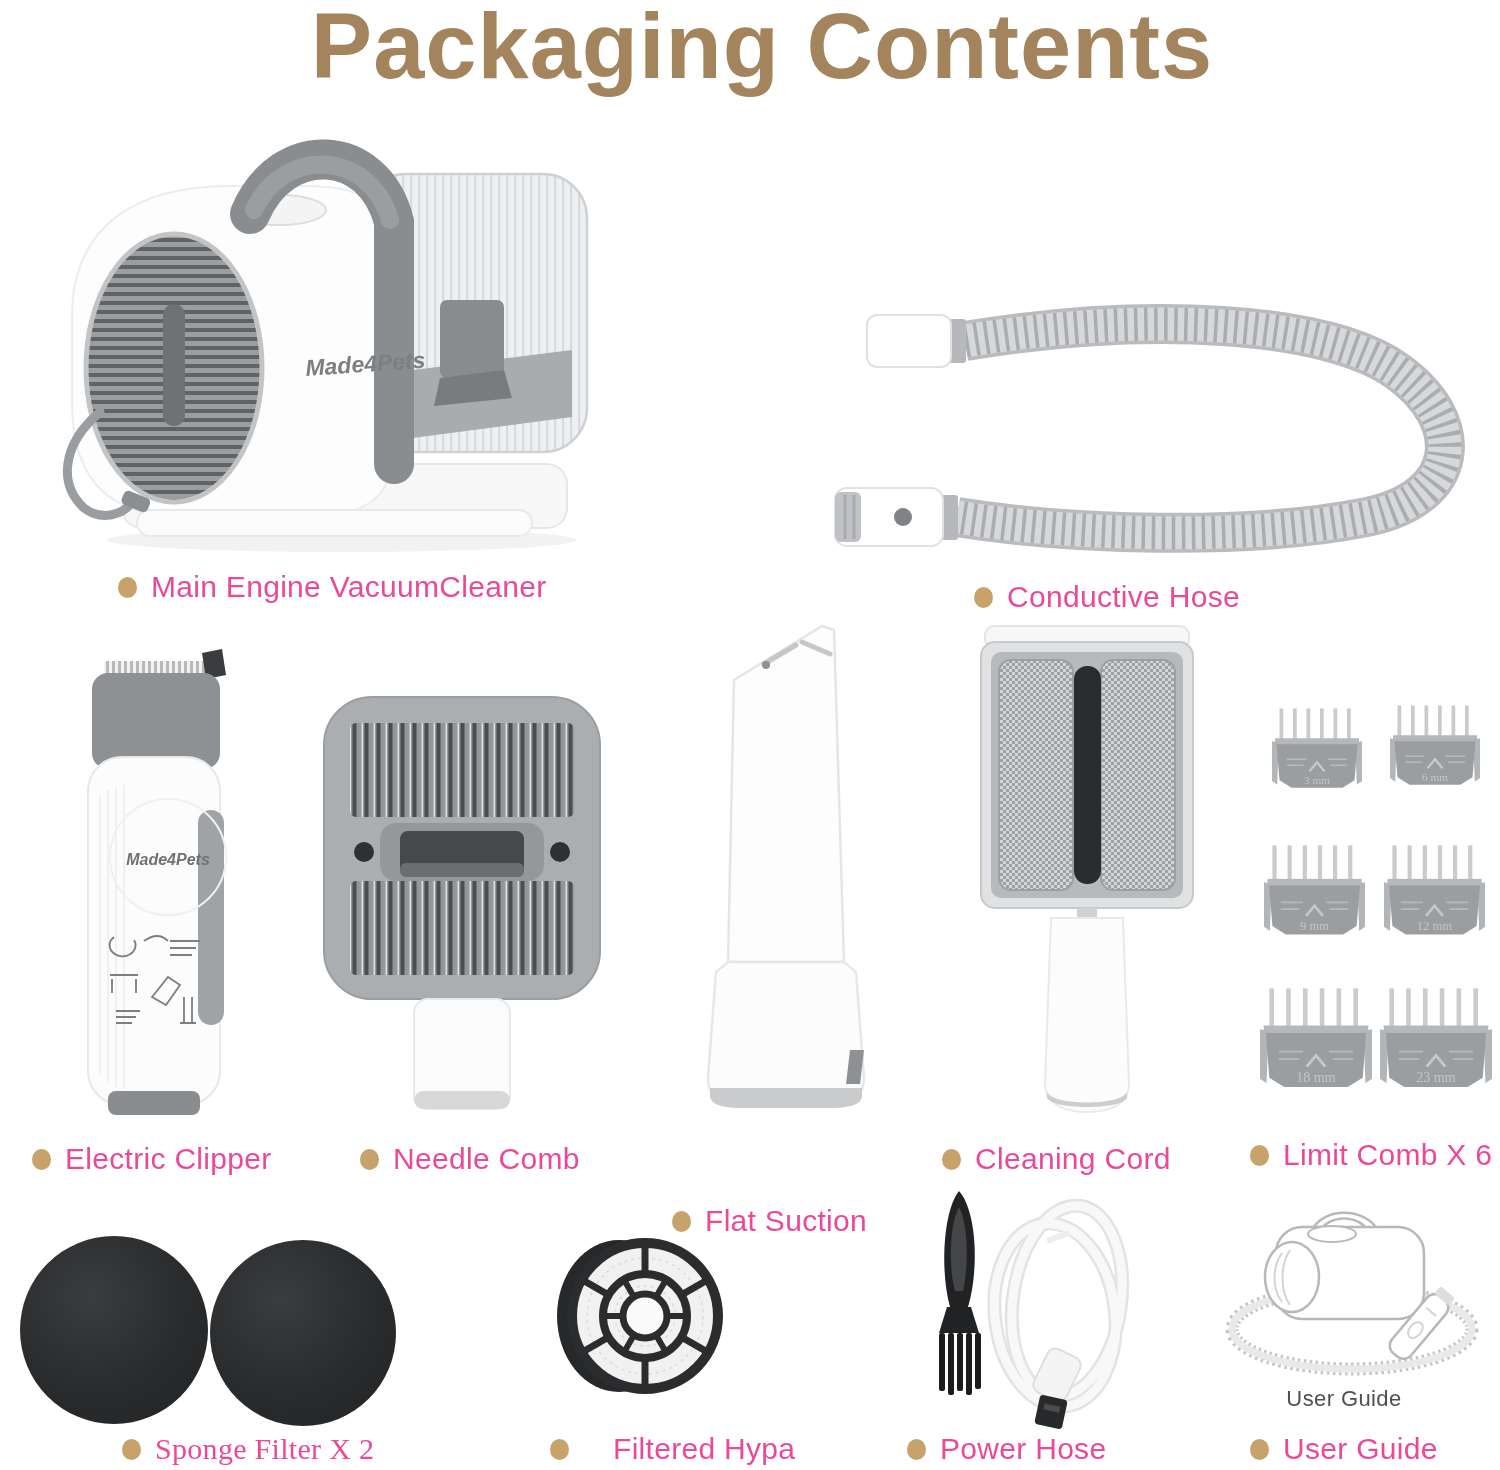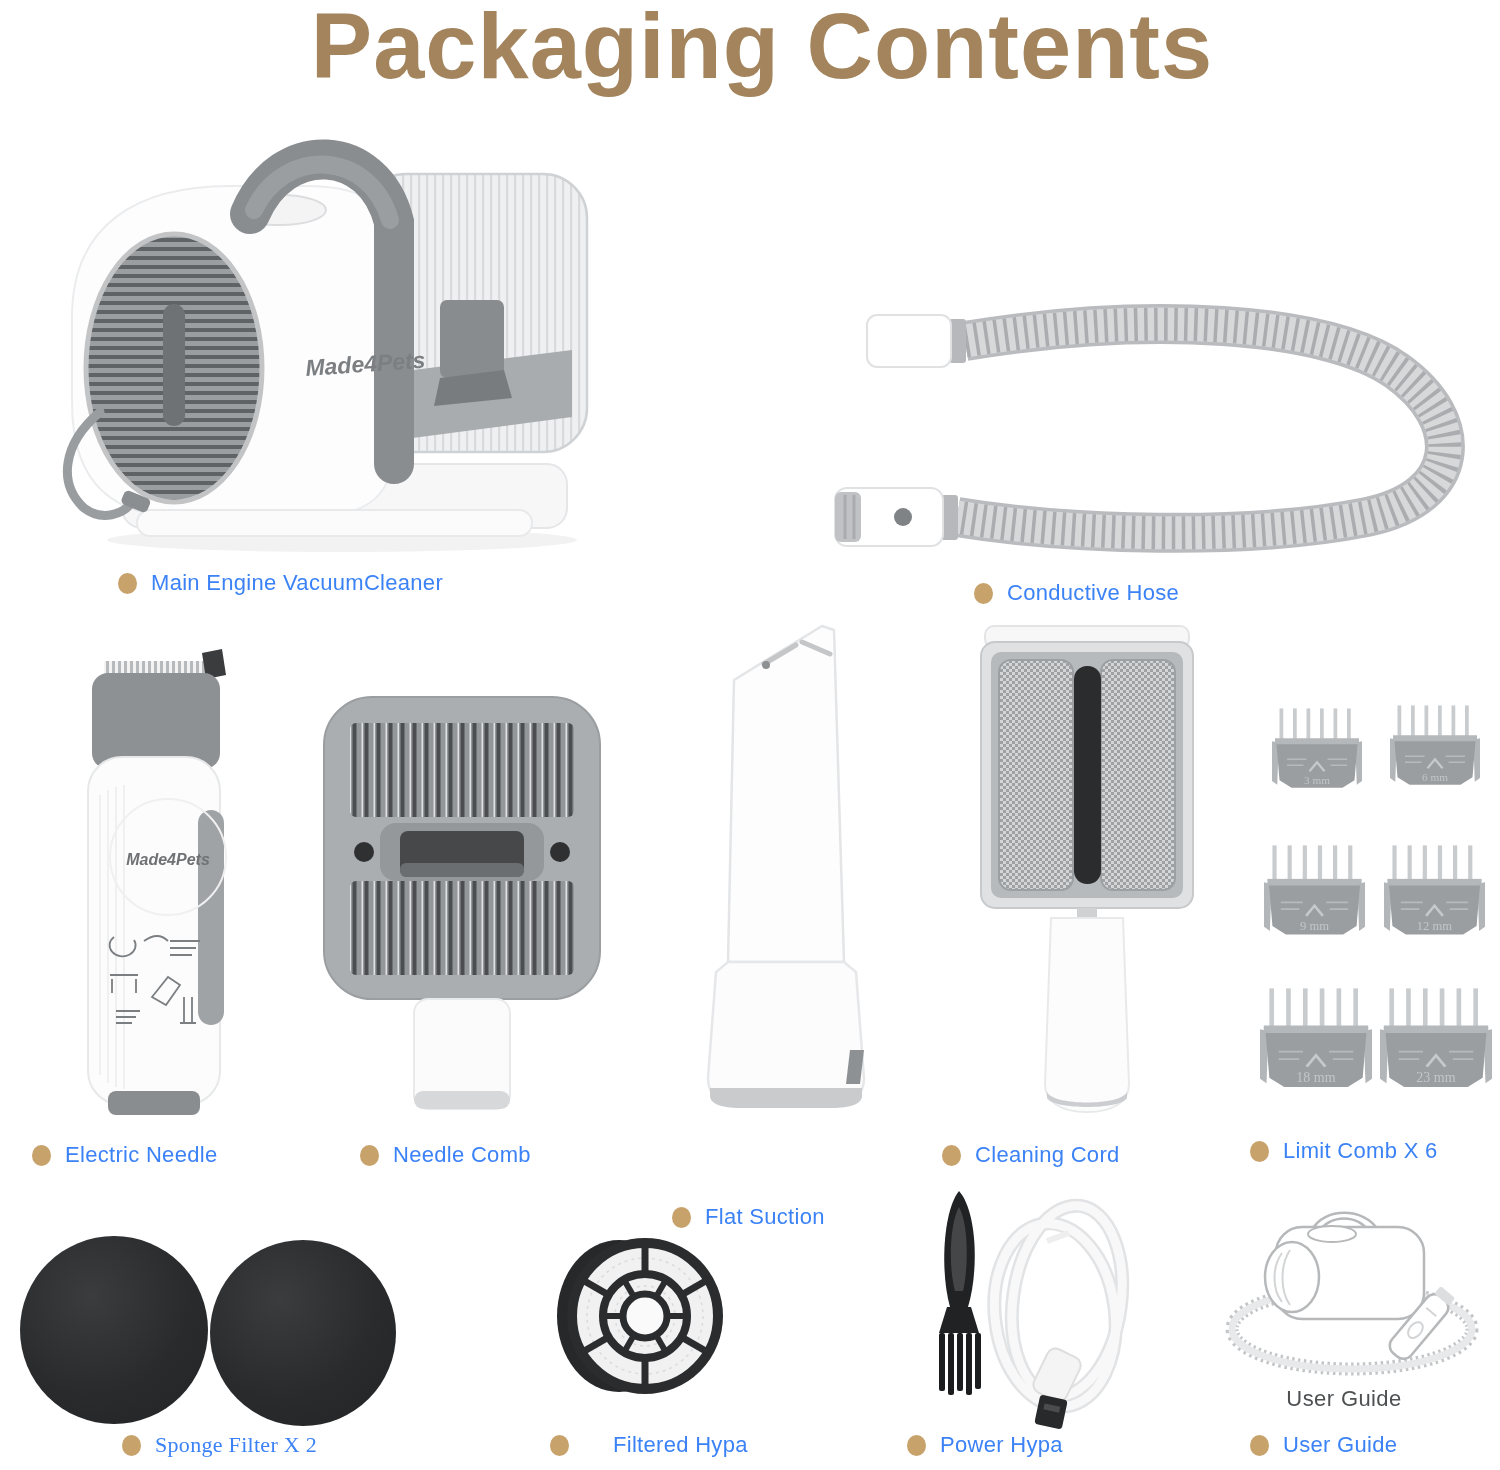--- a/index.html
+++ b/index.html
@@ -12,21 +12,21 @@
     position:absolute;left:0;top:-6px;width:1500px;margin:0;text-align:center;
     font-size:92px;font-weight:800;letter-spacing:1px;color:#a3845c;
   }
   .item-label{
     position:absolute;display:flex;align-items:center;gap:14px;white-space:nowrap;
   }
   .bullet{
     width:19px;height:21px;border-radius:50%;background:#c8a26b;flex:0 0 auto;
   }
   .item-label .txt{
-    font-size:22px;font-weight:500;color:#3b82f6;letter-spacing:.3px;
+    font-size:30px;font-weight:500;color:#ec4899;letter-spacing:.3px;
   }
   .fig{position:absolute;}
   .fig svg{display:block;width:100%;height:100%;}
   .sponge{
     position:absolute;border-radius:50%;
     background:radial-gradient(circle at 38% 32%, #3b3c3e 0%, #2a2b2d 55%, #222325 100%);
   }
   .ug-caption{
     position:absolute;width:280px;text-align:center;font-size:22px;color:#4e5052;letter-spacing:.4px;
   }
@@ -153,21 +153,21 @@
         <path d="M118,296 h30 M118,303 h26 M118,310 h22"></path>
         <path d="M100,352 l16,-20 l12,8 l-14,20 z"></path>
         <path d="M64,366 h24 M64,372 h20 M64,378 h16"></path>
         <path d="M132,352 v26 M140,352 v26 M128,378 h16"></path>
       </g>
       <rect x="56" y="446" width="92" height="24" rx="8" fill="#8a8d90"></rect>
     </svg>
   </div>
   <div class="item-label" style="left:20px;top:1142px;">
     <span class="bullet"></span>
-    <span class="txt">Electric Needle</span>
+    <span class="txt">Electric Clipper</span>
   </div>
 
   <div class="fig" style="left:300px;top:685px;width:300px;height:432px;">
     <svg viewBox="0 0 300 432">
       <rect x="12" y="12" width="276" height="302" rx="48" fill="#abaeb1" stroke="#9b9ea1" stroke-width="2"></rect>
       <rect x="38" y="38" width="224" height="94" rx="6" fill="url(#slots)"></rect>
       <rect x="38" y="196" width="224" height="94" rx="6" fill="url(#slots)"></rect>
       <rect x="68" y="138" width="164" height="58" rx="16" fill="#95989b"></rect>
       <rect x="88" y="146" width="124" height="46" rx="8" fill="#46484a"></rect>
       <rect x="88" y="178" width="124" height="14" rx="6" fill="#6b6e70"></rect>
@@ -310,21 +310,21 @@
         </g>
         <line x1="150" y1="58" x2="172" y2="50" stroke="#eeeeef" stroke-width="6"></line>
       </g>
       <rect x="142" y="168" width="36" height="48" rx="9" transform="rotate(26 160 192)" fill="#f4f4f5" stroke="#dededf" stroke-width="2"></rect>
       <rect x="140" y="214" width="28" height="30" rx="4" transform="rotate(12 154 229)" fill="#28292b"></rect>
       <rect x="146" y="222" width="16" height="6" transform="rotate(12 154 229)" fill="#4b4c4e"></rect>
     </svg>
   </div>
   <div class="item-label" style="left:895px;top:1432px;">
     <span class="bullet"></span>
-    <span class="txt">Power Hypa</span>
+    <span class="txt">Power Hose</span>
   </div>
 
   <div class="fig" style="left:1200px;top:1205px;width:280px;height:175px;">
     <svg viewBox="0 0 280 175">
       <g fill="none">
         <ellipse cx="140" cy="124" rx="120" ry="40" stroke="#c3c5c7" stroke-width="13" stroke-dasharray="2.5 3.5"></ellipse>
         <ellipse cx="140" cy="124" rx="120" ry="40" stroke="#e8e9ea" stroke-width="7"></ellipse>
       </g>
       <g fill="#ffffff" stroke="#b6b8ba" stroke-width="2.5">
         <path d="M100,25 C112,2 152,2 166,25" fill="none"></path>

